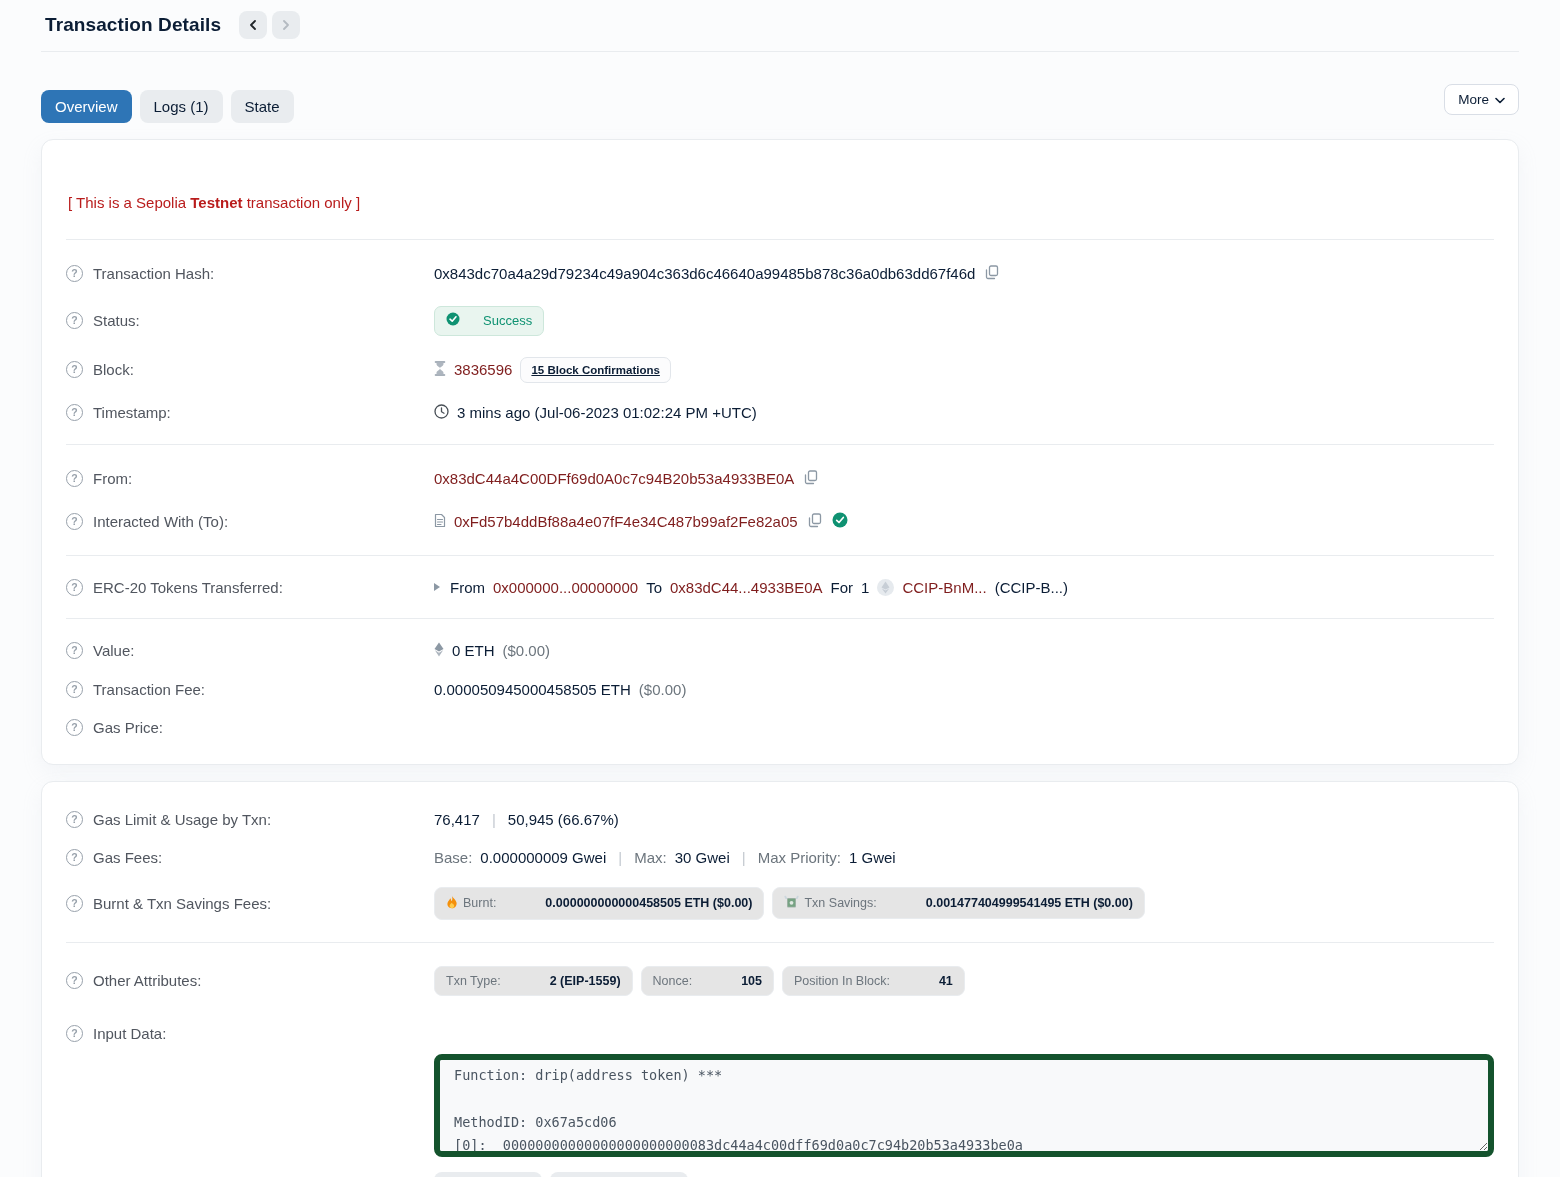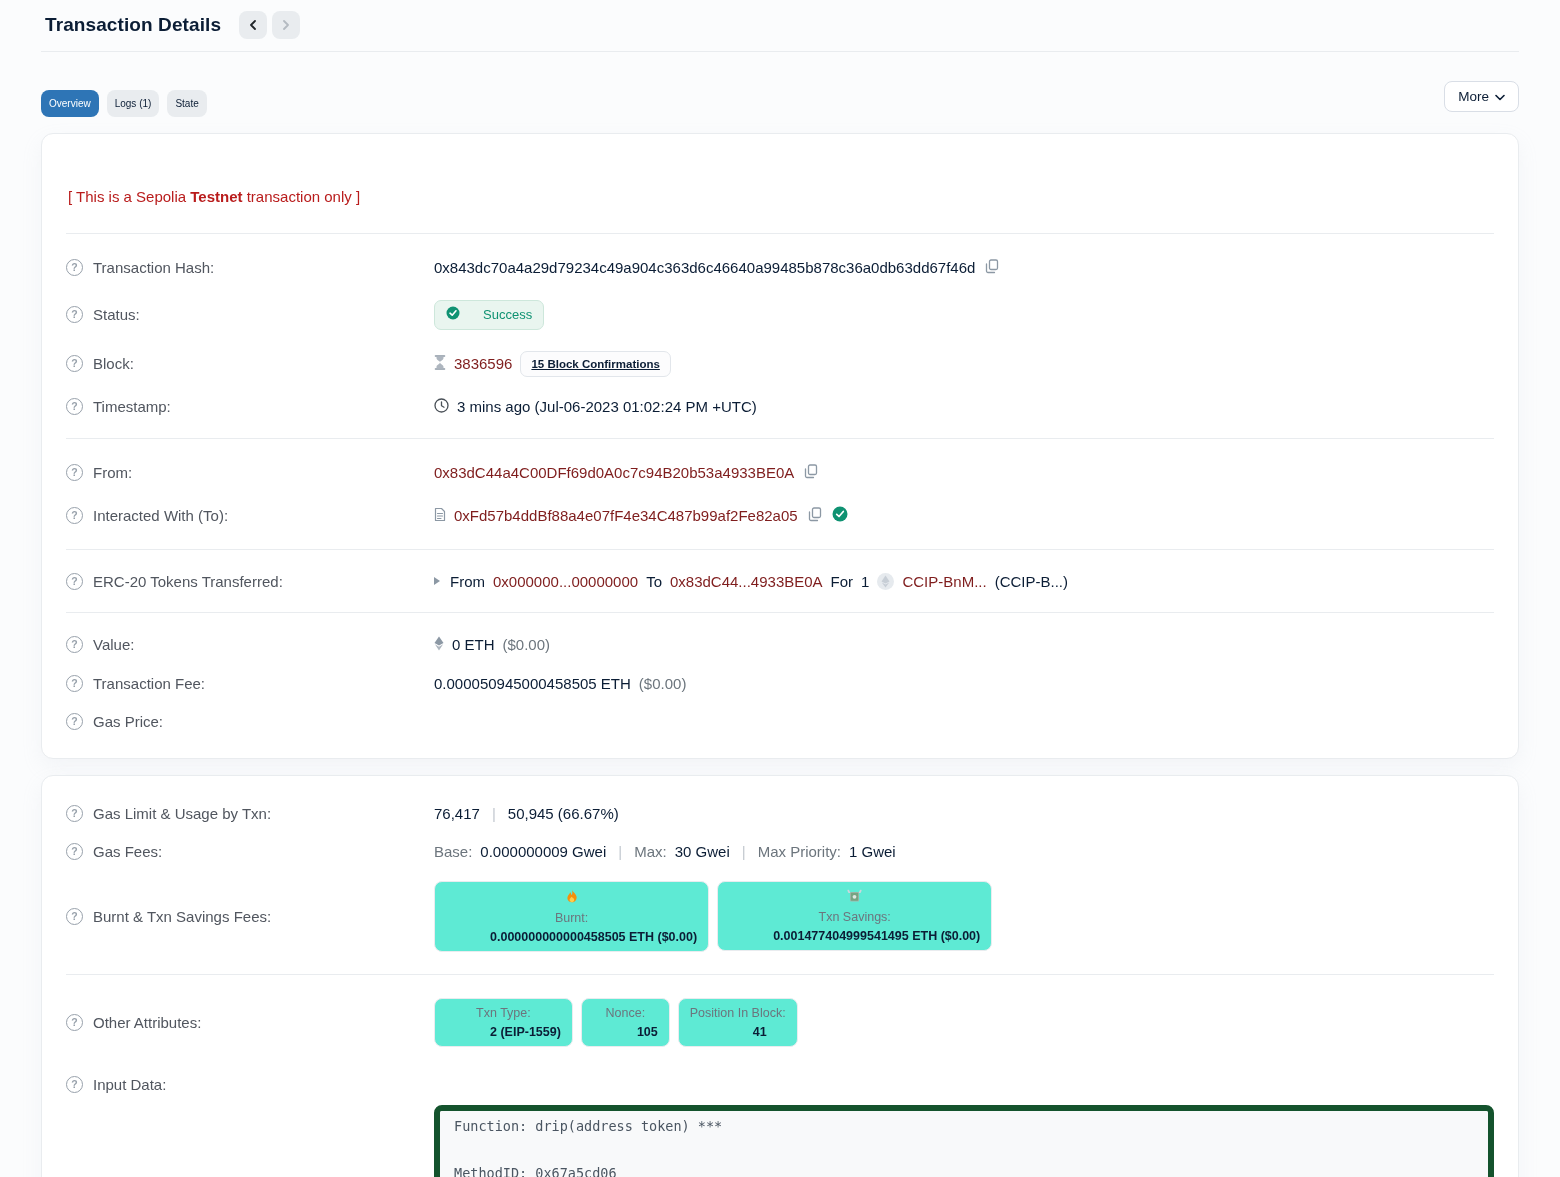--- a/index.html
+++ b/index.html
@@ -16,21 +16,21 @@
   
   .header { display:flex; align-items:center; gap:14px; padding:10px 0 11px; border-bottom:1px solid #e9ecef; }
   .page-title { font-size:19px; font-weight:700; margin:4px; letter-spacing:.1px; }
   .nav-btns { display:flex; gap:5px; }
   .nav-btn { width:28px; height:28px; border:none; border-radius:8px; background:#e9ecef; display:flex; align-items:center; justify-content:center; cursor:pointer; padding:0; }
   .nav-btn svg { display:block; }
 
   
   .tabs-row { display:flex; justify-content:space-between; align-items:center; margin:23px 0 16px; }
   .tabs { display:flex; gap:8px; }
-  .tab { border:none; border-radius:8px; padding:8px 8px; font-size:10px; font-weight:500; background:#e9ecef; color:#0b1d35; cursor:pointer; font-family:inherit;margin-top:15px; }
+  .tab { border:none; border-radius:8px; padding:8px 14px; font-size:15px; font-weight:500; background:#e9ecef; color:#0b1d35; cursor:pointer; font-family:inherit;margin-top:15px; }
   .tab.active { background:#2e75b6; color:#fff; }
   .more-btn { background:#fff; border:1px solid #d9dee6; border-radius:8px; padding:7px 13px; font-size:13.5px; font-weight:500; color:#0b1d35; display:flex; align-items:center; gap:6px; cursor:pointer; font-family:inherit; }
 
   
   .card { background:#fff; border:1px solid #e9ecef; border-radius:12px; box-shadow:0 8px 20px rgba(180,190,205,.12); padding:18px 24px; margin-bottom:16px; }
   .divider { border:none; border-top:1px solid #e9ecef; margin:12px 0; }
 
   .warning { color:#b91c1c; padding:8px 2px 16px; font-size:15px;margin-top:28px; }
   .warning b { font-weight:700; }
 
@@ -43,21 +43,21 @@
   .muted { color:#6c757d; }
   .sep { color:#c3c9d0; padding:0 4px; }
   .link { color:#7f1d1d; text-decoration:none; cursor:pointer; }
   .semib { font-weight:500; }
 
   .icon-btn { background:none; border:none; padding:2px; cursor:pointer; display:flex; align-items:center; }
 
   
   .badge-success { display:inline-flex; align-items:center; gap:23px; background:#e9f5ef; border:1px solid #cde7db; color:#0f9272; border-radius:7px; padding:5.5px 11px; font-size:13px; font-weight:500; }
   .badge-confirm { background:#fcfcfd; border:1px solid #e2e6eb; border-radius:7px; padding:6px 10px; font-size:11.5px; font-weight:700; color:#0b1d35;text-decoration:underline; }
-  .chip { display:inline-flex; align-items:center; gap:5px; background:#5eead4; border:1px solid #e9ecef; border-radius:8px; padding:7px 11px; font-size:12.5px;flex-direction:column; }
+  .chip { display:inline-flex; align-items:center; gap:5px; background:#e5e5e5; border:1px solid #e9ecef; border-radius:8px; padding:7px 11px; font-size:12.5px; }
   .chip .chip-label { color:#6c757d; }
   .chip .chip-value { color:#0b1d35; font-weight:700;margin-left:44px; }
 
   
   .tri { width:0; height:0; border-top:4.5px solid transparent; border-bottom:4.5px solid transparent; border-left:6px solid #8c98a4; display:inline-block; margin-right:2px; cursor:pointer; }
   .token-circle { width:17px; height:17px; border-radius:50%; background:#e6eaee; display:inline-flex; align-items:center; justify-content:center; }
 
   
   .input-area { width:100%; }
   .input-textarea {

